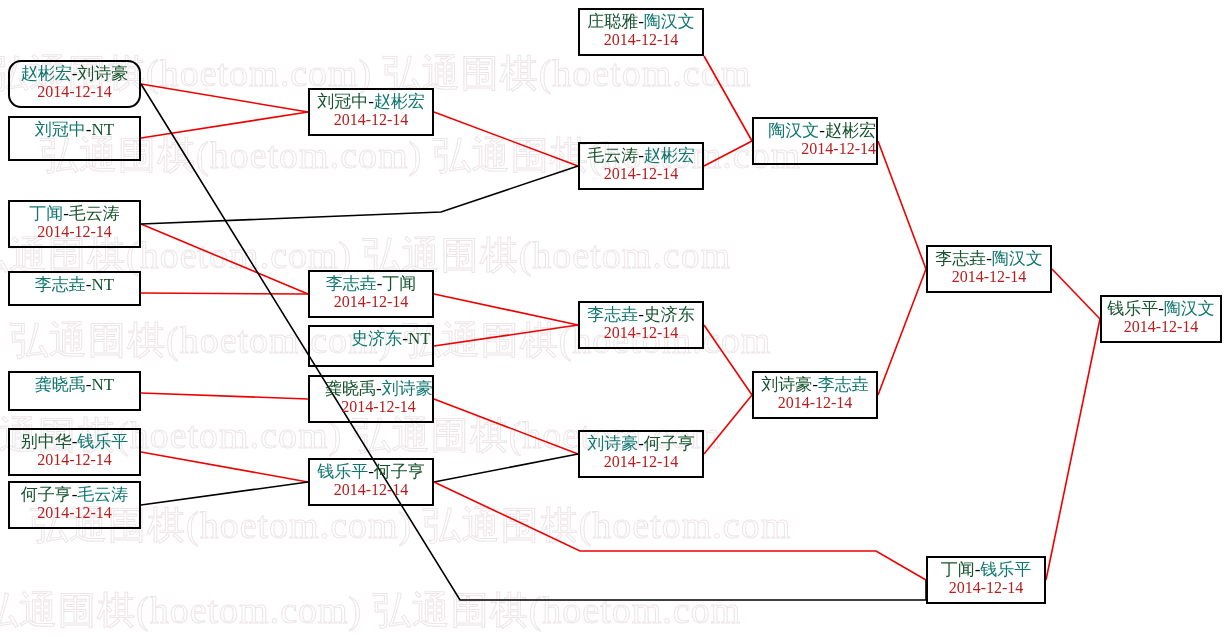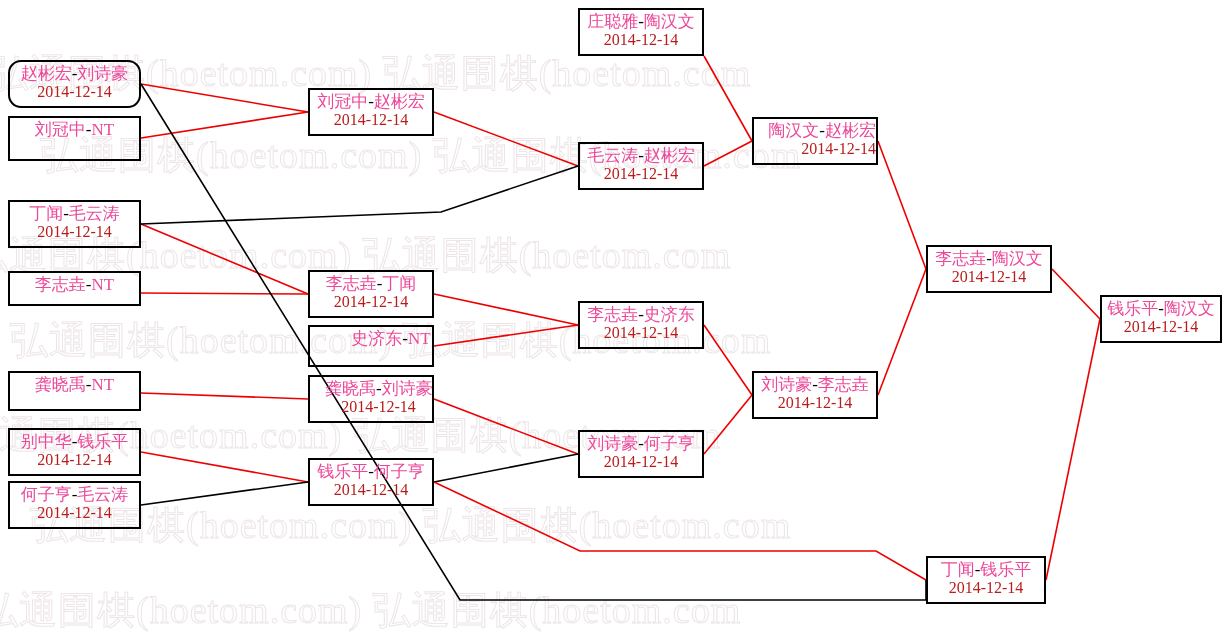--- a/index.html
+++ b/index.html
@@ -7,22 +7,22 @@
         font-family:"Liberation Serif","DejaVu Serif",serif;}
   #watermark{position:absolute;left:0;top:0;width:1230px;height:637px;z-index:0;pointer-events:none;}
   .wm-row{position:absolute;white-space:nowrap;font-size:38px;letter-spacing:1px;
           color:rgba(0,0,0,0);-webkit-text-stroke:1px rgba(236,228,231,0.95);
           font-family:"Liberation Serif","DejaVu Serif",serif;}
   #lines{position:absolute;left:0;top:0;z-index:1;}
   .node{position:absolute;box-sizing:border-box;border:2px solid #000;background:transparent;
         z-index:2;text-align:center;line-height:1.08;padding-top:3px;}
   .node .ply{font-size:17px;white-space:nowrap;}
   .node .date{font-size:16px;color:#b91c1c;white-space:nowrap;letter-spacing:0px;}
-  .w{color:#ec4899;}
-  .l{color:#ec4899;margin-top:40px;}
+  .w{color:#0f766e;}
+  .l{color:#14532d;margin-top:40px;}
   .sep{color:#000;}
 </style>
 </head>
 <body>
 
 <div id="root">
 
   <div id="watermark">
       <div class="wm-row" style="left: -10px; top: 48px;">弘通围棋(hoetom.com)  弘通围棋(hoetom.com</div>
       <div class="wm-row" style="left: 40px; top: 130px;">弘通围棋(hoetom.com)  弘通围棋(hoetom.com</div>

